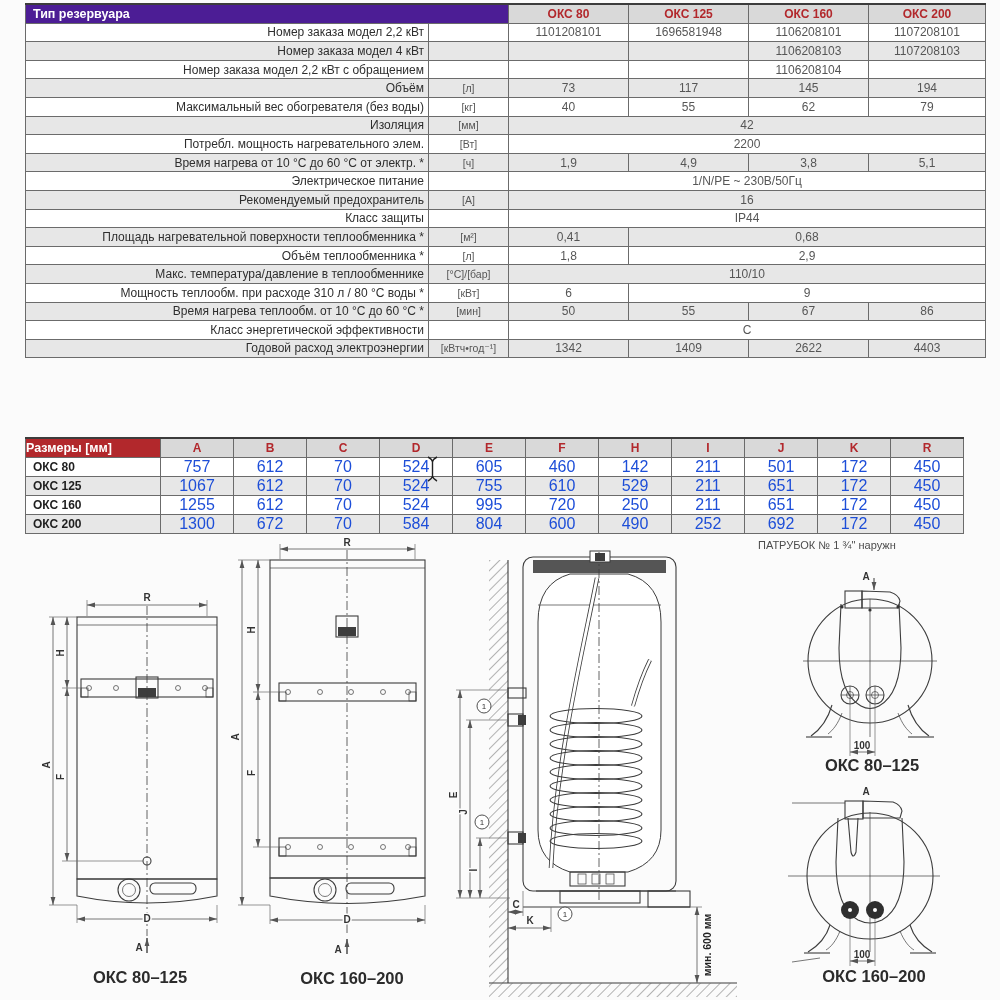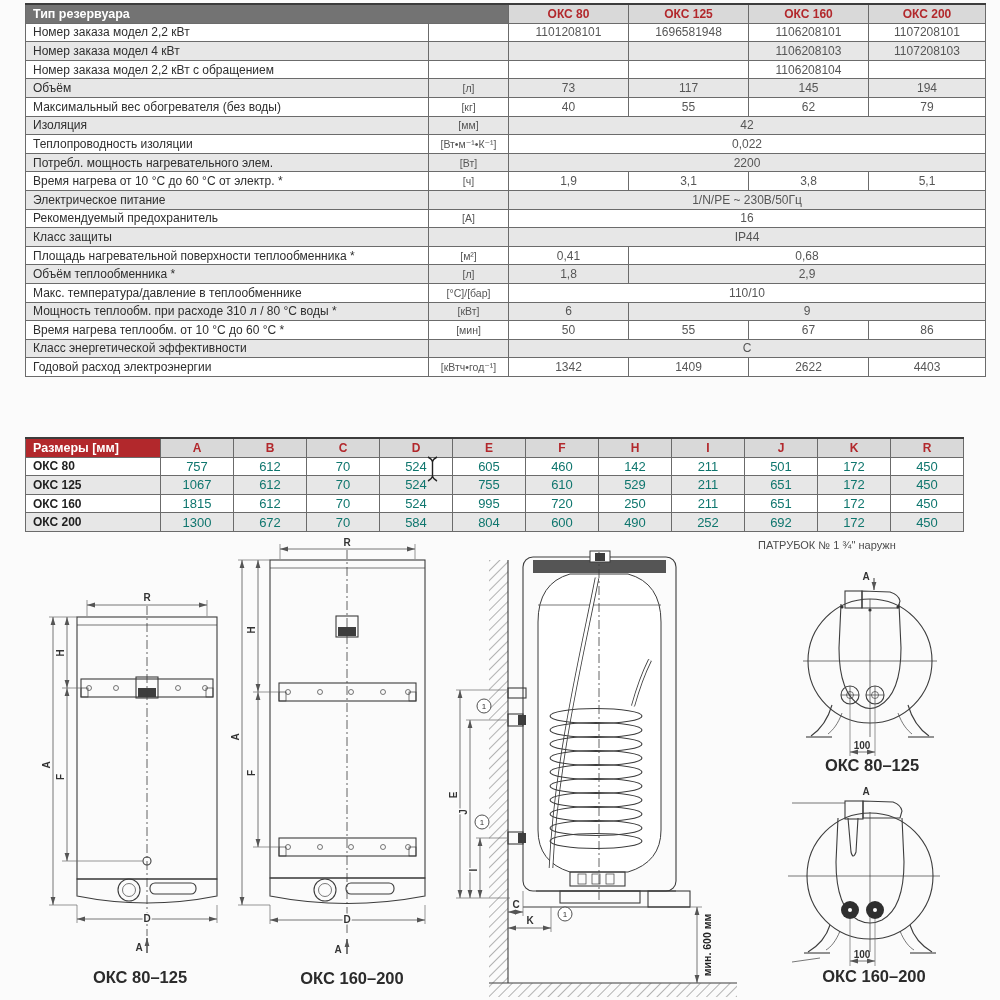--- a/index.html
+++ b/index.html
@@ -5,37 +5,37 @@
   html,body{margin:0;padding:0;}
   body{
     width:1000px;height:1000px;position:relative;background:#fbfbfb;
     font-family:"Liberation Sans","DejaVu Sans",sans-serif;overflow:hidden;
   }
   table{border-collapse:collapse;table-layout:fixed;}
   
   #spec{position:absolute;left:25px;top:3px;width:960px;}
   #spec th,#spec td{border:1px solid #6b6b6b;height:17.6px;padding:0 4px;overflow:hidden;white-space:nowrap;}
   #spec thead th{background:#d9d9d9;border-top:2px solid #3c3c3c;font-size:12px;}
-  #spec thead th.titleh{background:#737373;color:#fff;text-align:left;padding-left:7px;font-size:12.5px;}
+  #spec thead th.titleh{background:#4c1d95;color:#fff;text-align:left;padding-left:7px;font-size:12.5px;}
   #spec thead th.colh{color:#b2282c;text-align:center;}
   #spec tbody tr:nth-child(even){background:#e7e7e7;}
   #spec tbody tr:nth-child(odd){background:#ffffff;}
-  #spec td.lbl{text-align:left;color:#2e2e2e;font-size:12px;padding-left:7px;}
+  #spec td.lbl{text-align:right;color:#2e2e2e;font-size:12px;padding-left:7px;}
   #spec td.unit{text-align:center;color:#565656;font-size:10.5px;padding:0 1px;}
   #spec td.val{text-align:center;color:#565656;font-size:12px;}
   
   #dims{position:absolute;left:25px;top:437px;width:938px;}
   #dims th,#dims td{border:1px solid #6b6b6b;height:17.6px;padding:0 2px;overflow:hidden;white-space:nowrap;}
   #dims thead th{background:#d9d9d9;border-top:2px solid #3c3c3c;font-size:12px;}
-  #dims thead th.titleh{background:#b2282c;color:#fff;text-align:left;padding-left:7px;font-size:12.5px;margin-left:19px;}
+  #dims thead th.titleh{background:#b2282c;color:#fff;text-align:left;padding-left:0;font-size:12.5px;margin-left:19px;}
   #dims thead th.colh{color:#b2282c;text-align:center;}
   #dims tbody tr:nth-child(even){background:#e7e7e7;}
   #dims tbody tr:nth-child(odd){background:#ffffff;}
   #dims td.lbl2{text-align:left;color:#1f1f1f;font-weight:bold;font-size:12px;padding-left:7px;}
-  #dims td.val{text-align:center;color:#0f766e;font-size:13px;}
+  #dims td.val{text-align:center;color:#1d4ed8;font-size:16px;}
   
   #draw{position:absolute;left:0;top:530px;}
   .obj{stroke:#3d3d3d;fill:none;stroke-width:1.1;}
   .thin{stroke:#3d3d3d;fill:none;stroke-width:.7;}
   .ext{stroke:#6a6a6a;fill:none;stroke-width:.7;}
   .dim{stroke:#555;fill:none;stroke-width:.8;marker-start:url(#ar);marker-end:url(#ar);}
   .cl{stroke:#3d3d3d;fill:none;stroke-width:.8;stroke-dasharray:9 3 2 3;}
   .dimtxt{font-size:10px;font-weight:bold;fill:#333;}
   .halo{paint-order:stroke;stroke:#fbfbfb;stroke-width:3px;}
   .cap{font-size:16.5px;font-weight:bold;fill:#2b2b2b;}
@@ -103,34 +103,29 @@
         <td class="val">55</td>
         <td class="val">62</td>
         <td class="val">79</td>
       </tr>
       <tr>
         <td class="lbl">Изоляция</td>
         <td class="unit">[мм]</td>
         <td class="val" colspan="4">42</td>
       </tr>
       <tr>
-        <td class="lbl">Теплопроводность изоляции</td>
-        <td class="unit">[Вт•м⁻¹•К⁻¹]</td>
-        <td class="val" colspan="4">0,022</td>
-      </tr>
-      <tr>
         <td class="lbl">Потребл. мощность нагревательного элем.</td>
         <td class="unit">[Вт]</td>
         <td class="val" colspan="4">2200</td>
       </tr>
       <tr>
         <td class="lbl">Время нагрева от 10 °С до 60 °С от электр. *</td>
         <td class="unit">[ч]</td>
         <td class="val">1,9</td>
-        <td class="val">3,1</td>
+        <td class="val">4,9</td>
         <td class="val">3,8</td>
         <td class="val">5,1</td>
       </tr>
       <tr>
         <td class="lbl">Электрическое питание</td>
         <td class="unit"></td>
         <td class="val" colspan="4">1/N/PE ~ 230В/50Гц</td>
       </tr>
       <tr>
         <td class="lbl">Рекомендуемый предохранитель</td>
@@ -244,21 +239,21 @@
         <td class="val">755</td>
         <td class="val">610</td>
         <td class="val">529</td>
         <td class="val">211</td>
         <td class="val">651</td>
         <td class="val">172</td>
         <td class="val">450</td>
       </tr>
       <tr>
         <td class="lbl2">ОКС 160</td>
-        <td class="val">1815</td>
+        <td class="val">1255</td>
         <td class="val">612</td>
         <td class="val">70</td>
         <td class="val">524</td>
         <td class="val">995</td>
         <td class="val">720</td>
         <td class="val">250</td>
         <td class="val">211</td>
         <td class="val">651</td>
         <td class="val">172</td>
         <td class="val">450</td>

